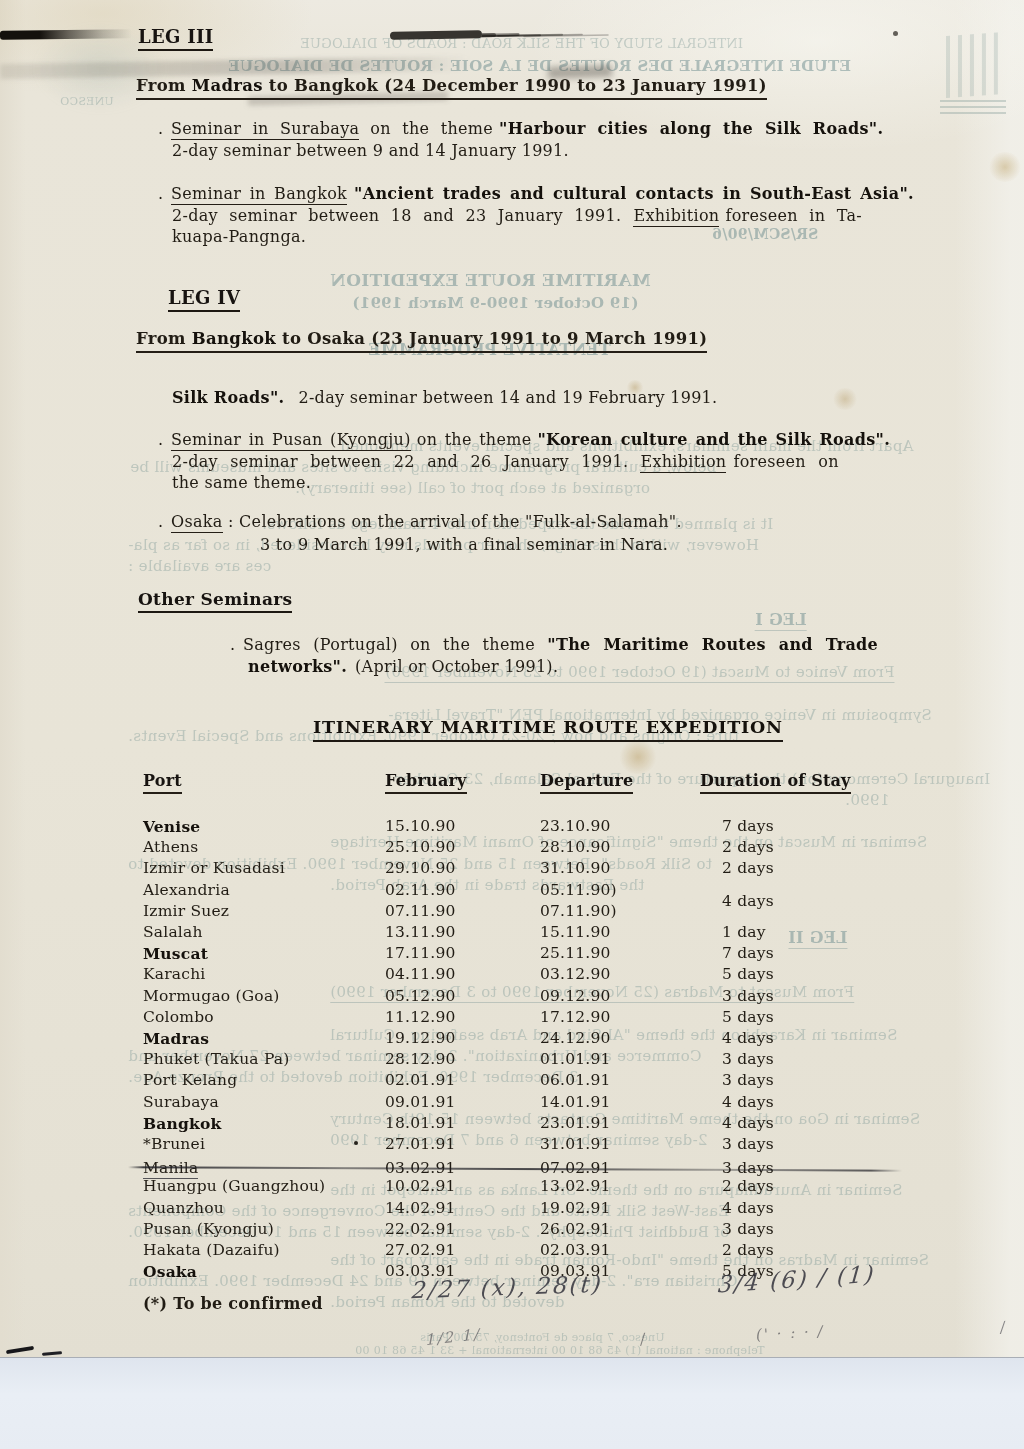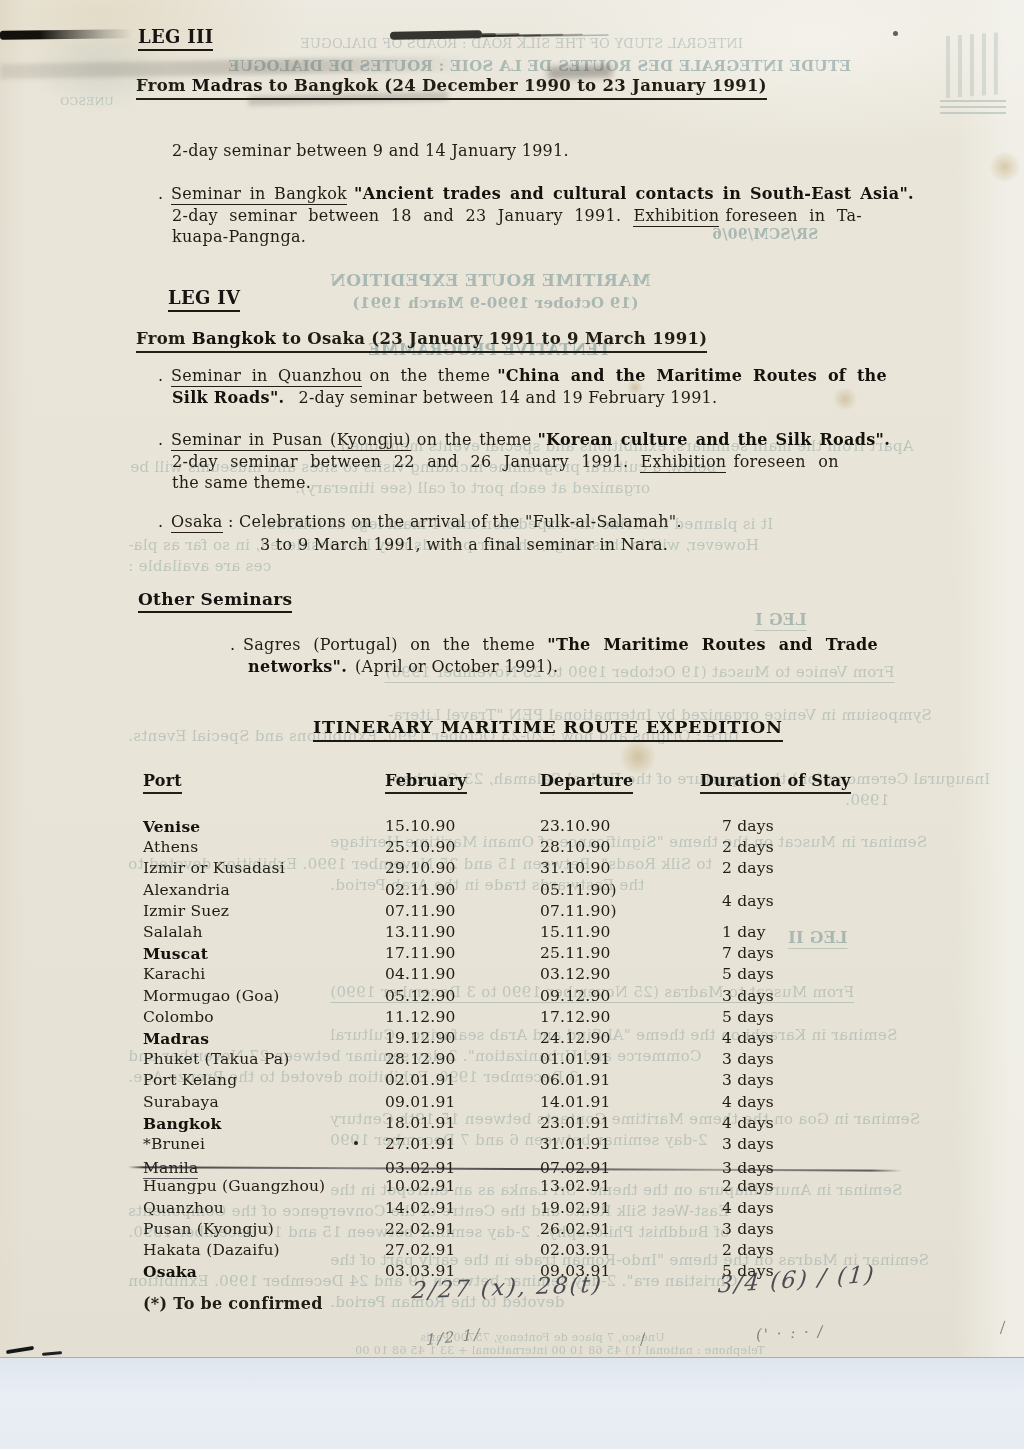--- a/index.html
+++ b/index.html
@@ -161,30 +161,30 @@
     <div class="stain stain1"></div>
     <div class="stain stain2"></div>
     <div class="stain stain3"></div>
     <div class="stain stain4"></div>
     <div class="dot" style="left:354px;top:1141px;width:4px;height:4px;"></div>
     <div class="dot" style="left:893px;top:31px;width:5px;height:5px;opacity:.7;"></div>
 
     <div class="line hline" style="left:138px;top:26px;">LEG III</div>
     <div class="line route" style="left:136px;top:76px;"><span>From </span><b>Madras</b><span> to Bangkok (24 December 1990 to 23 January 1991)</span></div>
 
+    <div class="line ws6" style="left:158px;top:119px;"><span class="bullet">.</span><span class="u">Seminar in Surabaya</span><span style="margin-left:11px;">on the theme</span><b style="margin-left:6px;">"Harbour cities along the Silk Roads".</b></div>
     <div class="line" style="left:172px;top:141px;">2-day seminar between 9 and 14 January 1991.</div>
 
     <div class="line ws3" style="left:158px;top:184px;"><span class="bullet">.</span><span class="u">Seminar in Bangkok</span><b style="margin-left:7px;">"Ancient trades and cultural contacts in South-East Asia".</b></div>
     <div class="line ws6" style="left:172px;top:206px;text-align:center;"><span>2-day seminar between 18 and 23 January 1991.</span><span class="u" style="margin-left:12px;">Exhibition</span><span style="margin-left:6px;">foreseen in Ta-</span></div>
     <div class="line" style="left:172px;top:227px;">kuapa-Pangnga.</div>
 
     <div class="line hline" style="left:138px;top:287px;margin-left:30px;">LEG IV</div>
     <div class="line route" style="left:136px;top:329px;"><span>From </span><b>Bangkok</b><span> to Osaka (23 January 1991 to 9 March 1991)</span></div>
 
-    <div class="line ws5" style="left:158px;top:366px;"><span class="bullet">.</span><span class="u">Seminar in Quanzhou</span><span style="margin-left:7px;">on the theme</span><b style="margin-left:7px;">"China and the Maritime Routes of the</b></div>
     <div class="line" style="left:172px;top:388px;"><b>Silk Roads".</b><span style="margin-left:14px;">2-day seminar between 14 and 19 February 1991.</span></div>
 
     <div class="line ws2" style="left:158px;top:430px;"><span class="bullet">.</span><span class="u">Seminar in Pusan (Kyongju)</span><span style="margin-left:6px;">on the theme</span><b style="margin-left:6px;">"Korean culture and the Silk Roads".</b></div>
     <div class="line ws7" style="left:172px;top:452px;"><span>2-day seminar between 22 and 26 January 1991.</span><span class="u" style="margin-left:12px;">Exhibition</span><span style="margin-left:7px;">foreseen on</span></div>
     <div class="line" style="left:172px;top:473px;">the same theme.</div>
 
     <div class="line" style="left:158px;top:512px;"><span class="bullet">.</span><span class="u">Osaka</span><span> : Celebrations on the arrival of the "Fulk-al-Salamah".</span></div>
     <div class="line" style="left:260px;top:535px;">3 to 9 March 1991, with a final seminar in Nara.</div>
 
     <div class="line hline" style="left:138px;top:589px;font-size:17px;">Other Seminars</div>

